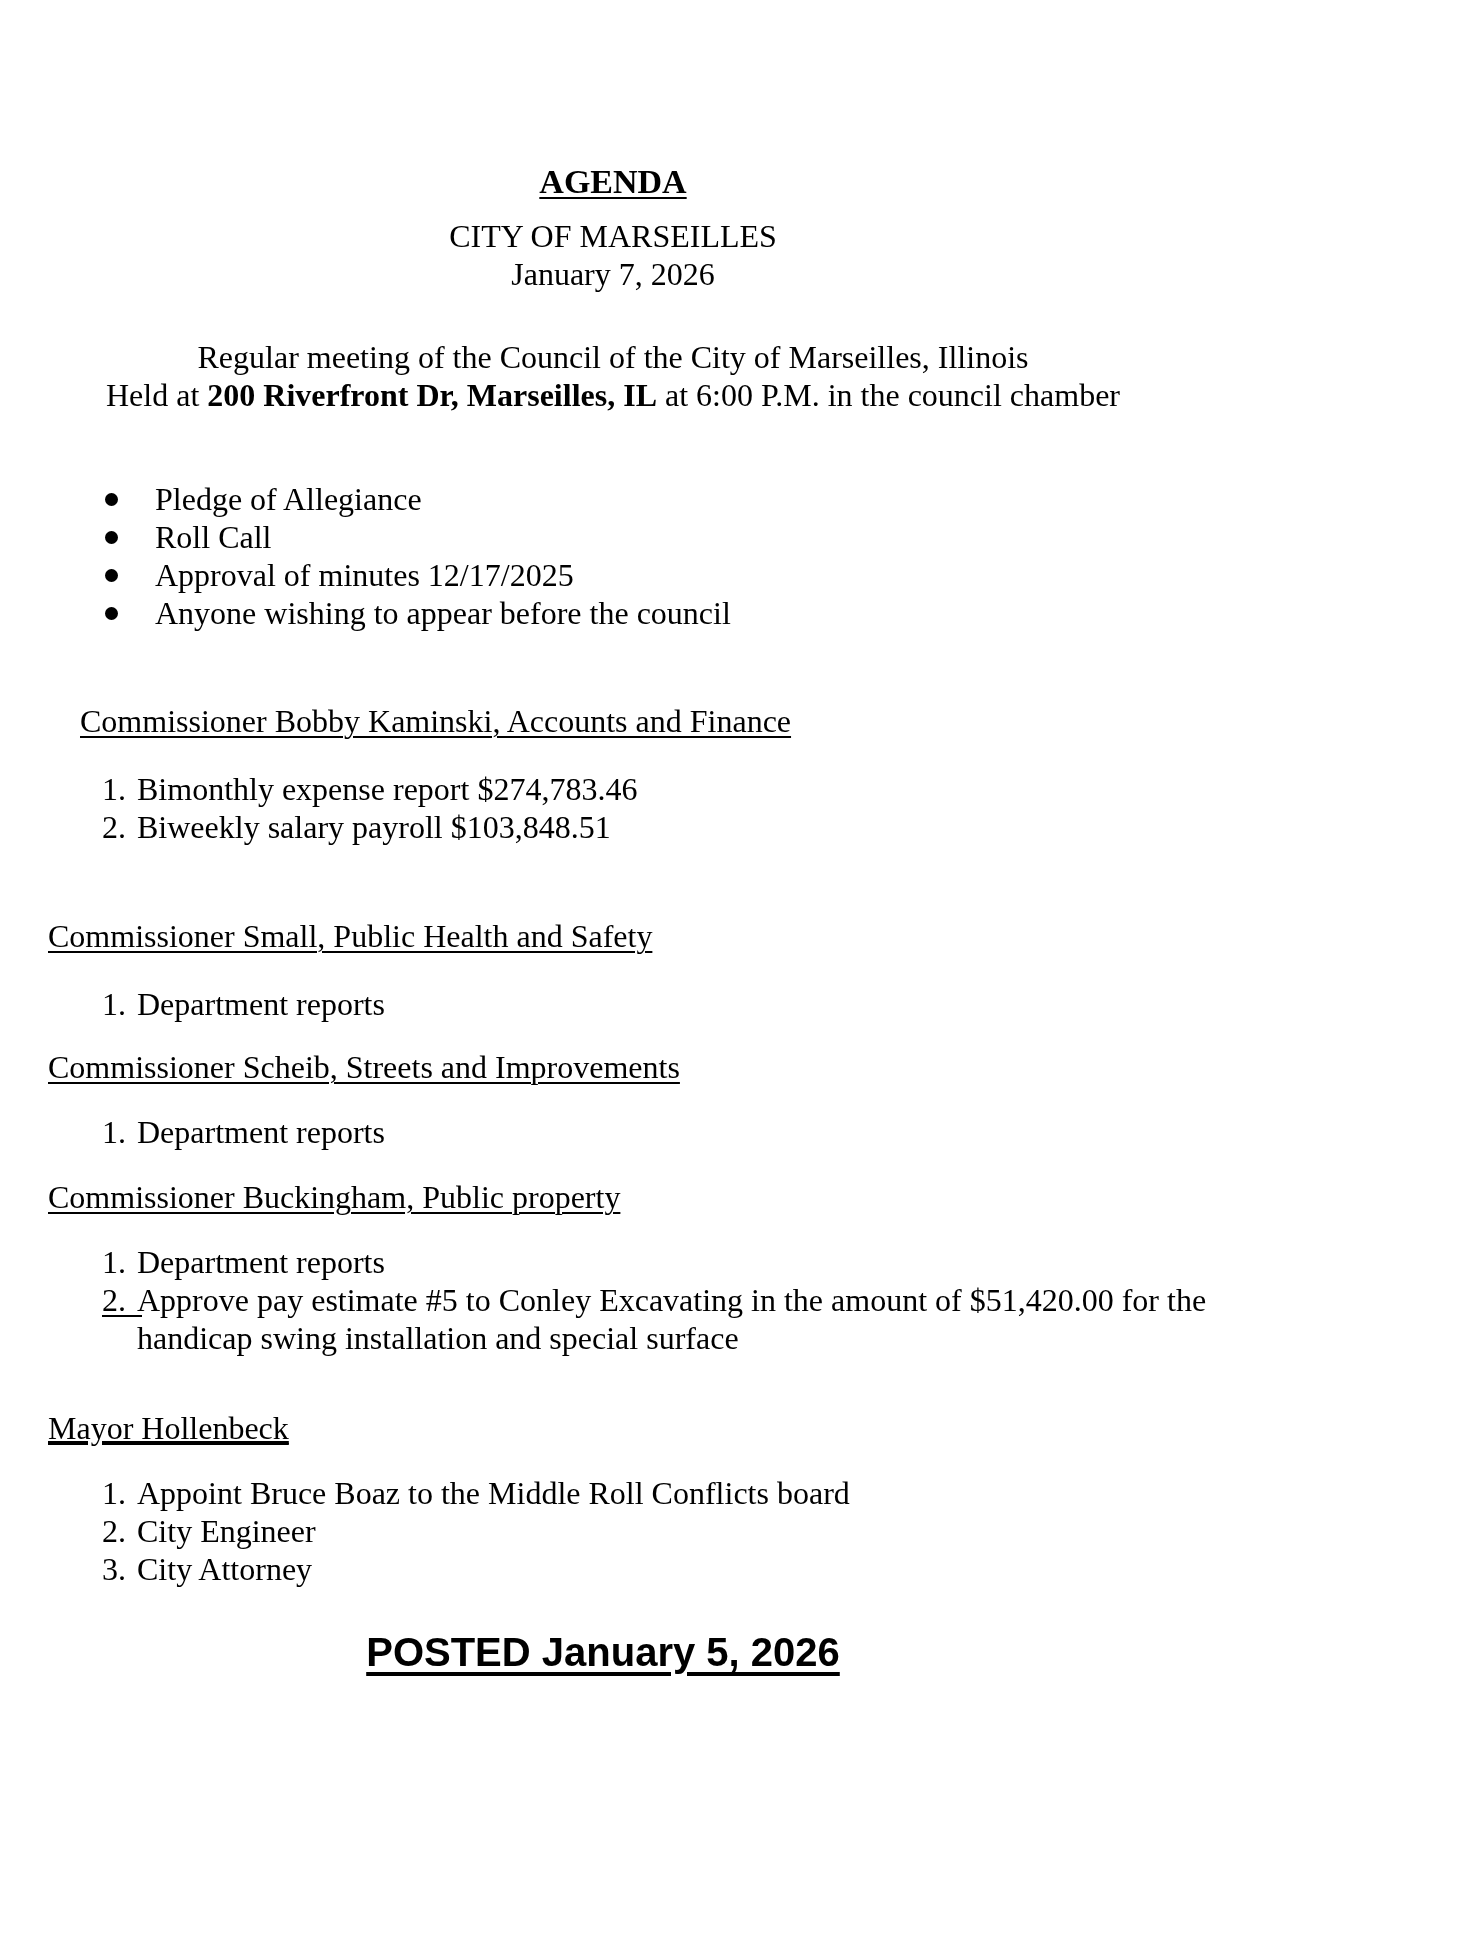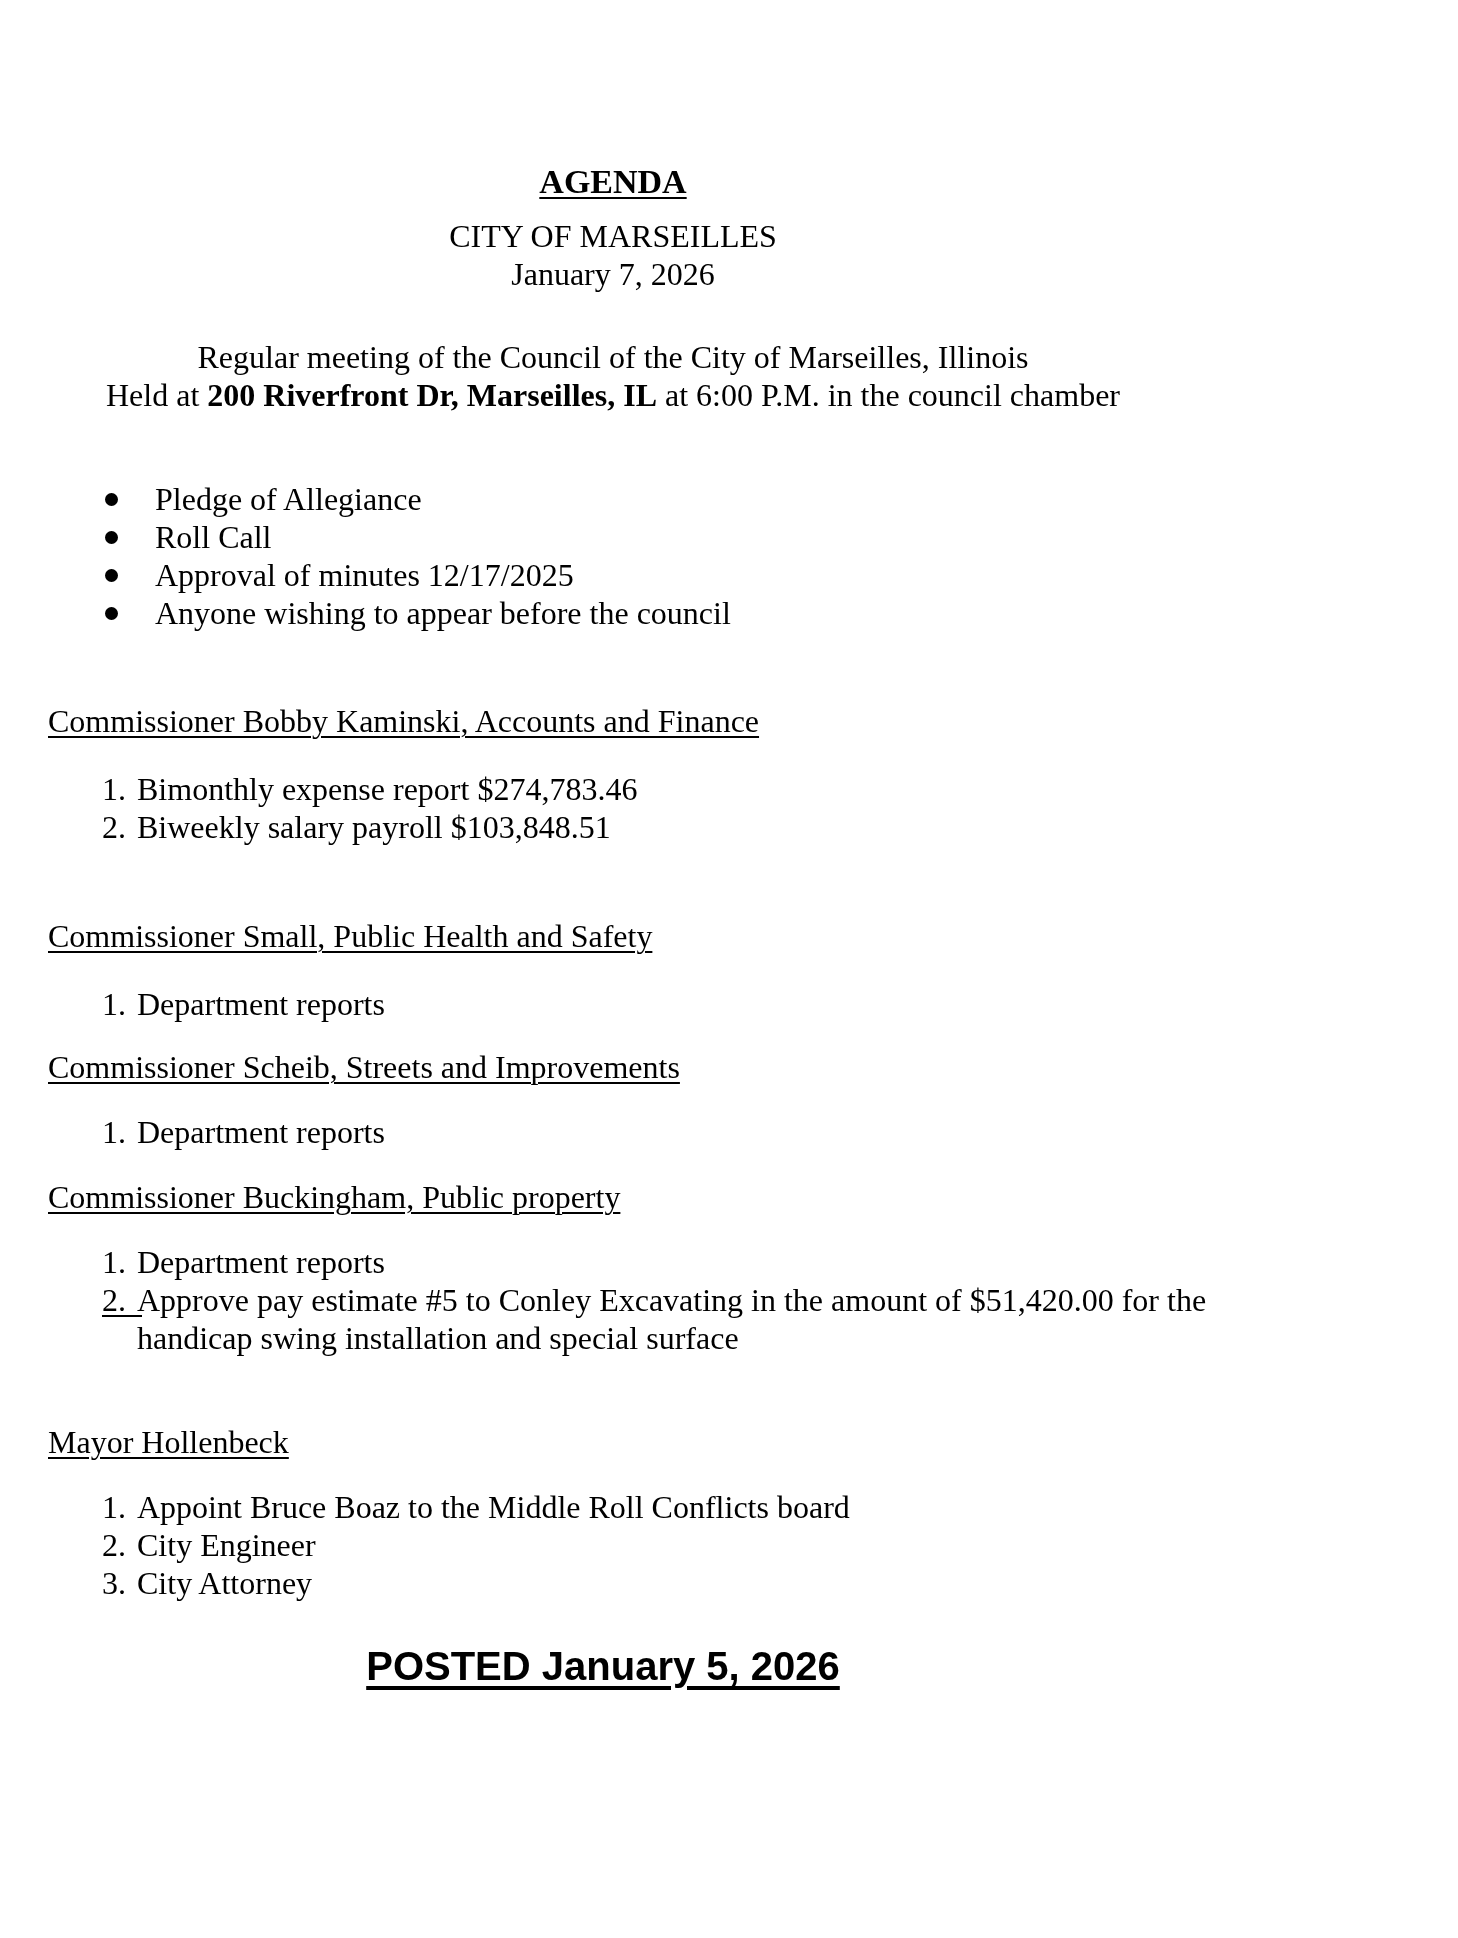--- a/index.html
+++ b/index.html
@@ -54,25 +54,25 @@
     position: absolute;
     left: 57px;
     top: 13px;
     width: 13px;
     height: 13px;
     border-radius: 50%;
     background: #000000;
   }
 
   .sec-heading { margin: 0; font-weight: normal; font-size: 32px; line-height: 38px; }
-  .g-h1 { margin-top: 70px; }
+  .g-h1 { margin-top: 70px; margin-left: 32px; }
   .g-h2 { margin-top: 71px; }
   .g-h3 { margin-top: 25px; }
   .g-h4 { margin-top: 27px; }
-  .g-h5 { margin-top: 66px; }
+  .g-h5 { margin-top: 52px; text-decoration: underline; }
 
   .olist { margin: 0; width: 1280px; }
   .g-l1 { margin-top: 30px; }
   .g-l2 { margin-top: 30px; }
   .g-l3 { margin-top: 27px; }
   .g-l4 { margin-top: 27px; }
   .g-l5 { margin-top: 27px; }
   .oli {
     position: relative;
     padding-left: 89px;

